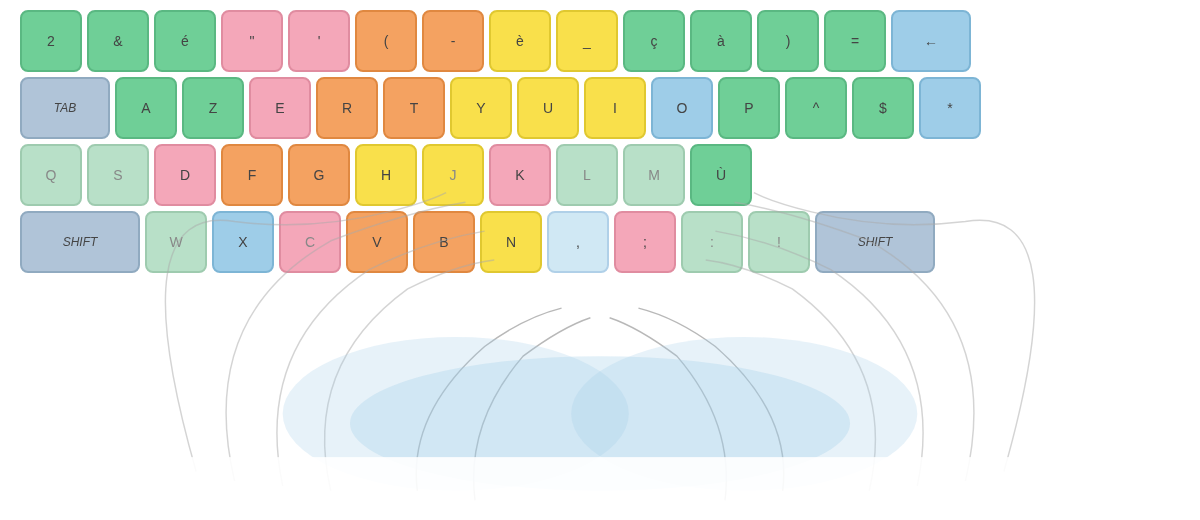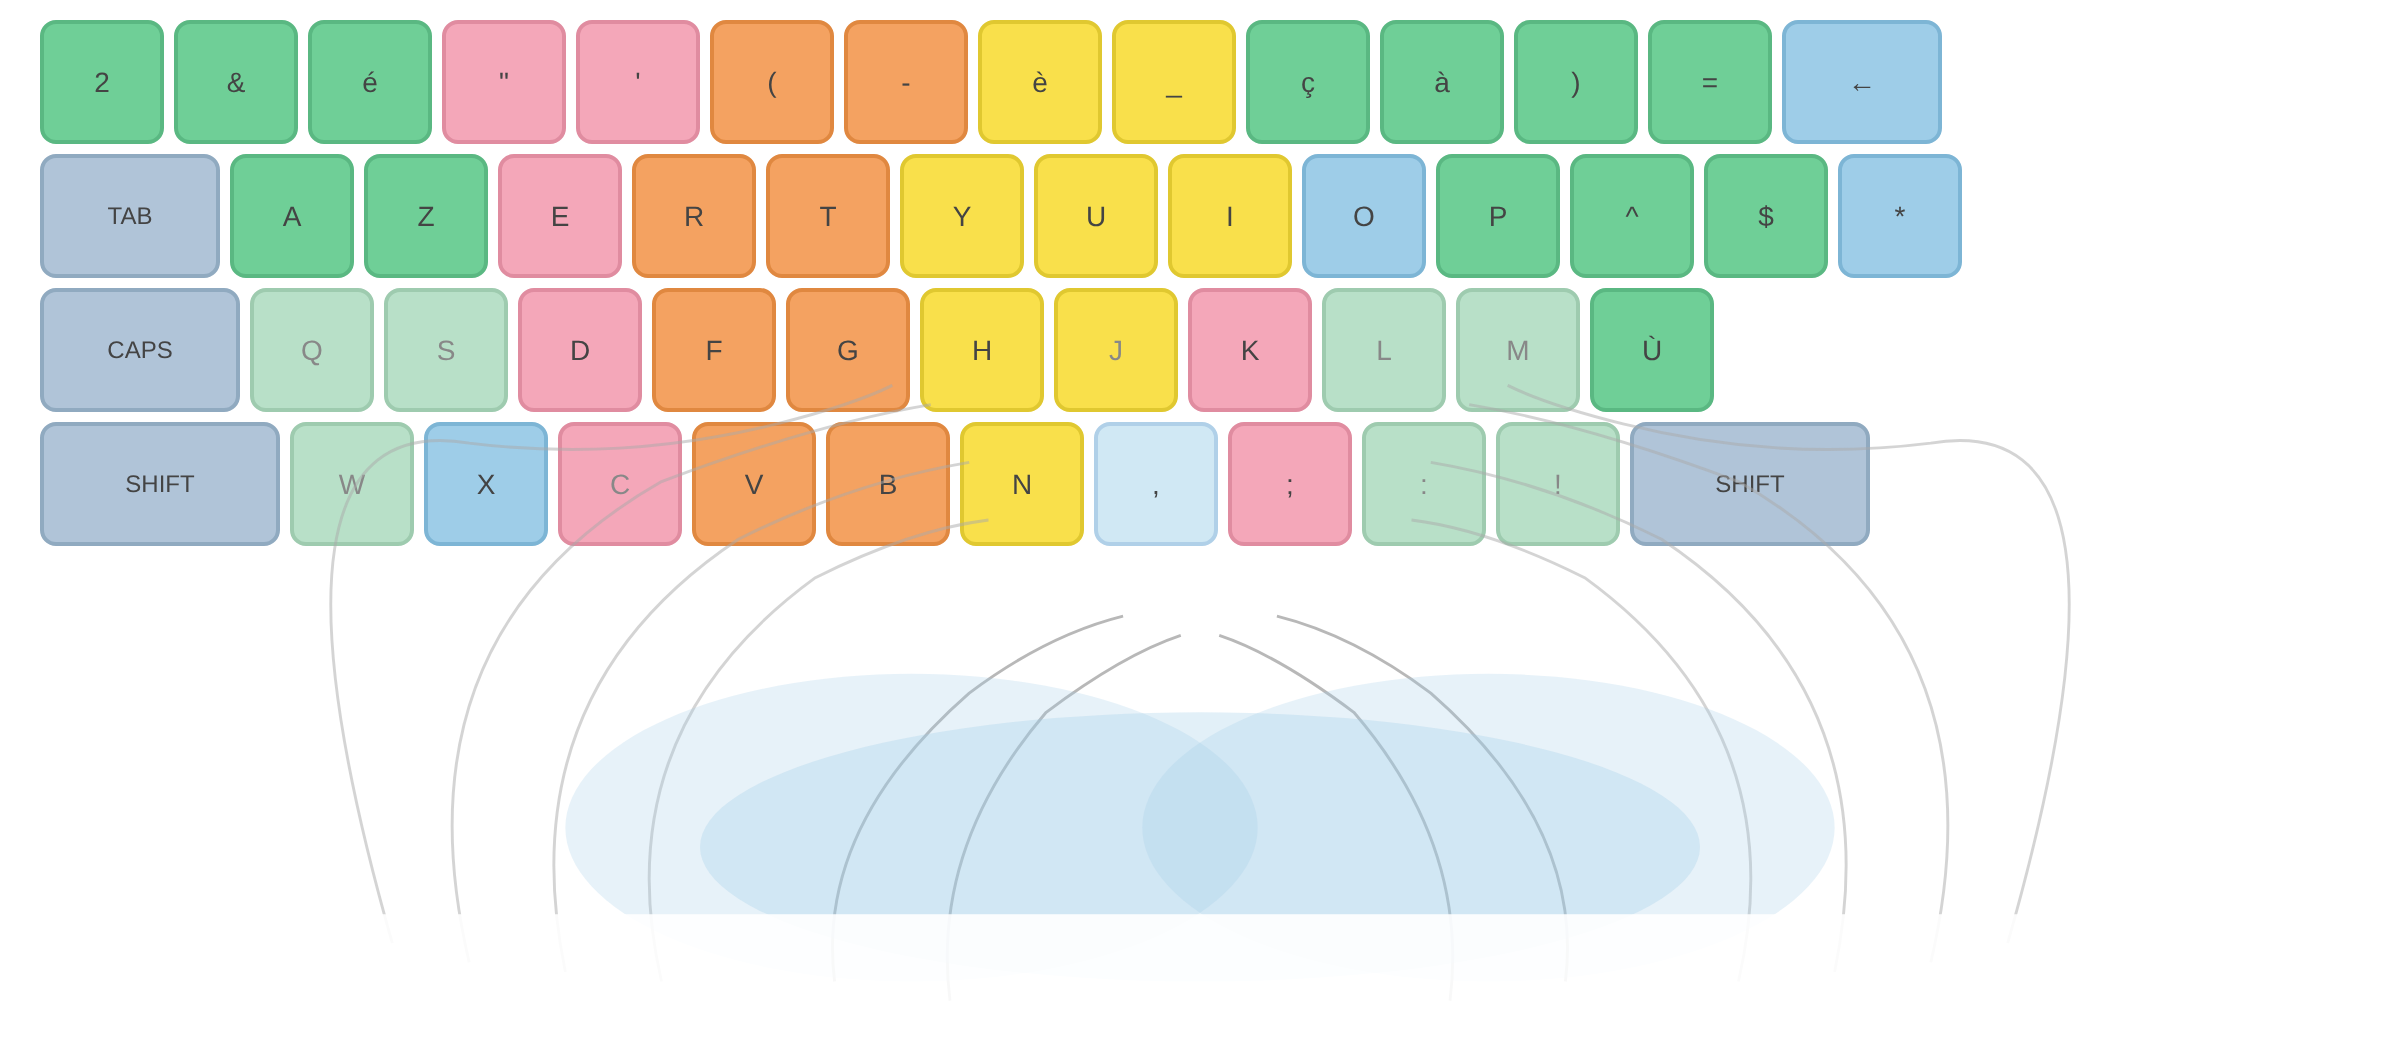--- a/index.html
+++ b/index.html
@@ -42,21 +42,21 @@
       position: relative;
       flex-shrink: 0;
     }
 
     .key-green { background-color: #6fcf97; border-color: #5ab882; }
     .key-pink { background-color: #f4a7b9; border-color: #e08ca0; }
     .key-orange { background-color: #f4a261; border-color: #e08840; }
     .key-yellow { background-color: #f9e04b; border-color: #e0c830; }
     .key-blue { background-color: #9ecde8; border-color: #7db5d5; }
     .key-light-green { background-color: #b8e0c8; border-color: #9ecbaf; }
-    .key-gray { background-color: #b0c4d8; border-color: #90aac0; }
+    .key-gray { background-color: #b0c4d8; border-color: #90aac0; font-style: italic; }
     .key-light-blue { background-color: #d0e8f4; border-color: #b0d0e8; }
 
     
     .arcs-overlay {
       position: absolute;
       top: 0;
       left: 0;
       width: 100%;
       height: 100%;
       pointer-events: none;
@@ -152,23 +152,20 @@
       </div>
     <div class="key key-green" style="min-width:62px">
         <span>$</span>
       </div>
     <div class="key key-blue" style="min-width:62px">
         <span>*</span>
       </div>
   </div>
 
   <div class="key-row">
-    <div class="key key-gray" style="min-width:100px;font-size:12px">
-        <span>CAPS</span>
-      </div>
     <div class="key key-light-green" style="min-width:62px;color:#888">
         <span>Q</span>
       </div>
     <div class="key key-light-green" style="min-width:62px;color:#888">
         <span>S</span>
       </div>
     <div class="key key-pink" style="min-width:62px">
         <span>D</span>
       </div>
     <div class="key key-orange" style="min-width:62px">

